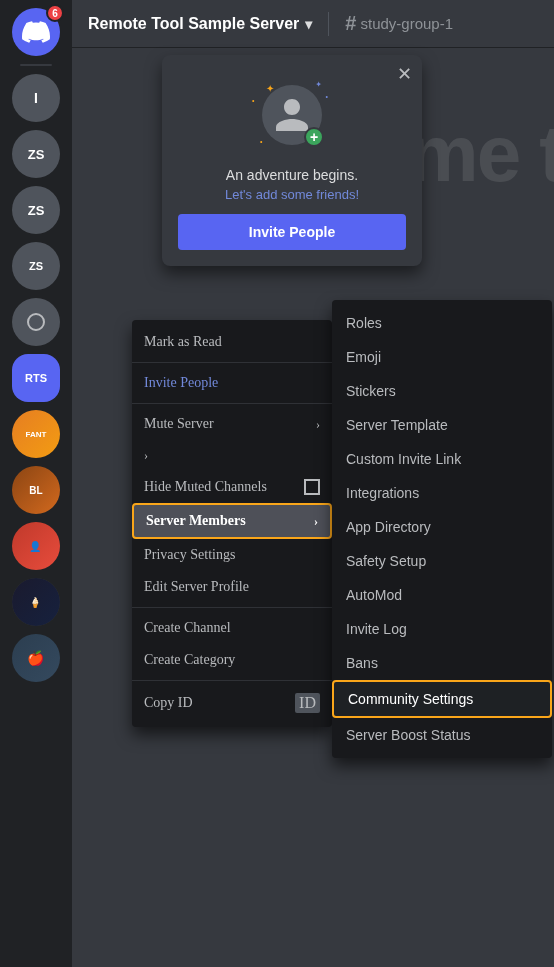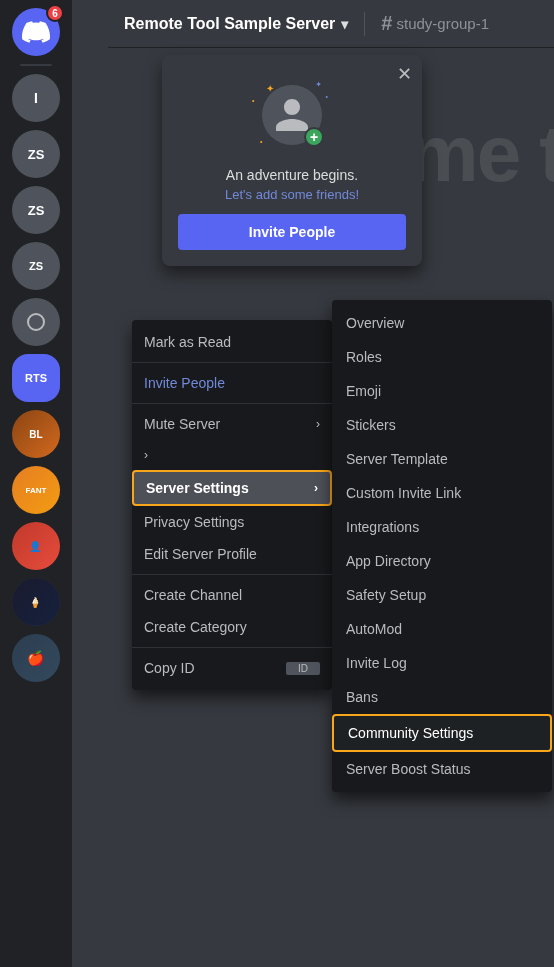--- a/index.html
+++ b/index.html
@@ -93,21 +93,20 @@
 
     
     .header {
       height: 48px;
       background: #36393f;
       border-bottom: 1px solid #202225;
       display: flex;
       align-items: center;
       padding: 0 16px;
       gap: 8px;
-      margin-left: 36px;
     }
 
     .server-name {
       font-weight: 700;
       font-size: 16px;
       color: white;
       display: flex;
       align-items: center;
       gap: 6px;
     }
@@ -245,20 +244,21 @@
 
     .context-menu-item {
       padding: 8px 12px;
       font-size: 14px;
       color: #b9bbbe;
       cursor: pointer;
       display: flex;
       align-items: center;
       justify-content: space-between;
       position: relative;
+      font-family: Liberation Serif, serif;
     }
 
     .context-menu-item.purple {
       color: #7289da;
     }
 
     .context-menu-item.active-highlight {
       background: #4e5058;
       border: 2px solid #faa61a;
       border-radius: 4px;
@@ -287,22 +287,22 @@
       width: 16px;
       height: 16px;
       border: 2px solid #b9bbbe;
       background: transparent;
       display: inline-block;
     }
 
     .id-badge {
       background: #4f545c;
       color: #b9bbbe;
-      font-size: 10px;
-      padding: 1px 12px;
+      font-size: 16px;
+      padding: 1px 4px;
       border-radius: 2px;
     }
 
     
     .submenu {
       position: absolute;
       top: 300px;
       left: 260px;
       width: 220px;
       background: #18191c;
@@ -360,26 +360,26 @@
   <div class="server-icon" style="background:#4f545c;font-size:11px;font-weight:700;color:white;">ZS</div>
 
   <div class="server-icon" style="background:#4f545c;">
     <svg viewBox="0 0 24 24" width="24" height="24" fill="#b9bbbe">
       <circle cx="12" cy="12" r="8" fill="none" stroke="#b9bbbe" stroke-width="2"></circle>
     </svg>
   </div>
 
   <div class="server-icon rts" style="background:#5865f2;border-radius:16px;">RTS</div>
 
+  <div class="server-icon" style="background:#2c2f33;overflow:hidden;">
+    <div style="width:100%;height:100%;background:linear-gradient(135deg,#e67e22,#f39c12);display:flex;align-items:center;justify-content:center;font-size:8px;font-weight:700;color:white;">FANT</div>
+  </div>
+
   <div class="server-icon" style="background:#2c2f33;border-radius:50%;overflow:hidden;">
     <div style="width:100%;height:100%;background:linear-gradient(135deg,#8b4513,#d2691e);display:flex;align-items:center;justify-content:center;font-size:10px;font-weight:700;color:white;">BL</div>
-  </div>
-
-  <div class="server-icon" style="background:#2c2f33;overflow:hidden;">
-    <div style="width:100%;height:100%;background:linear-gradient(135deg,#e67e22,#f39c12);display:flex;align-items:center;justify-content:center;font-size:8px;font-weight:700;color:white;">FANT</div>
   </div>
 
   <div class="server-icon" style="background:#2c2f33;overflow:hidden;">
     <div style="width:100%;height:100%;background:linear-gradient(135deg,#c0392b,#e74c3c);display:flex;align-items:center;justify-content:center;font-size:10px;color:white;">👤</div>
   </div>
 
   <div class="server-icon" style="background:#2c2f33;overflow:hidden;">
     <div style="width:100%;height:100%;background:linear-gradient(135deg,#1a1a2e,#16213e);display:flex;align-items:center;justify-content:center;font-size:10px;color:white;border-radius:50%;">🍦</div>
   </div>
 
@@ -443,23 +443,27 @@
 
     <div class="context-menu-item">
       <span>Mute Server</span>
       <span class="chevron-right">›</span>
     </div>
 
     <div class="context-menu-item">
       <span class="chevron-right">›</span>
     </div>
 
+    <div class="context-menu-item">
+      <span>Hide Muted Channels</span>
+      <span class="checkbox-square"></span>
+    </div>
 
     <div class="context-menu-item active-highlight">
-      <span>Server Settings</span>
+      <span>Server Members</span>
       <span class="chevron-right" style="color:white;">›</span>
     </div>
 
     <div class="context-menu-item">
       <span>Privacy Settings</span>
     </div>
 
     <div class="context-menu-item">
       <span>Edit Server Profile</span>
     </div>
@@ -475,21 +479,20 @@
 
     <div class="context-menu-separator"></div>
 
     <div class="context-menu-item">
       <span>Copy ID</span>
       <span class="id-badge">ID</span>
     </div>
   </div>
 
   <div class="submenu">
-    <div class="submenu-item">Overview</div>
     <div class="submenu-item">Roles</div>
     <div class="submenu-item">Emoji</div>
     <div class="submenu-item">Stickers</div>
     <div class="submenu-item">Server Template</div>
     <div class="submenu-item">Custom Invite Link</div>
     <div class="submenu-item">Integrations</div>
     <div class="submenu-item">App Directory</div>
     <div class="submenu-item">Safety Setup</div>
     <div class="submenu-item">AutoMod</div>
     <div class="submenu-item">Invite Log</div>

